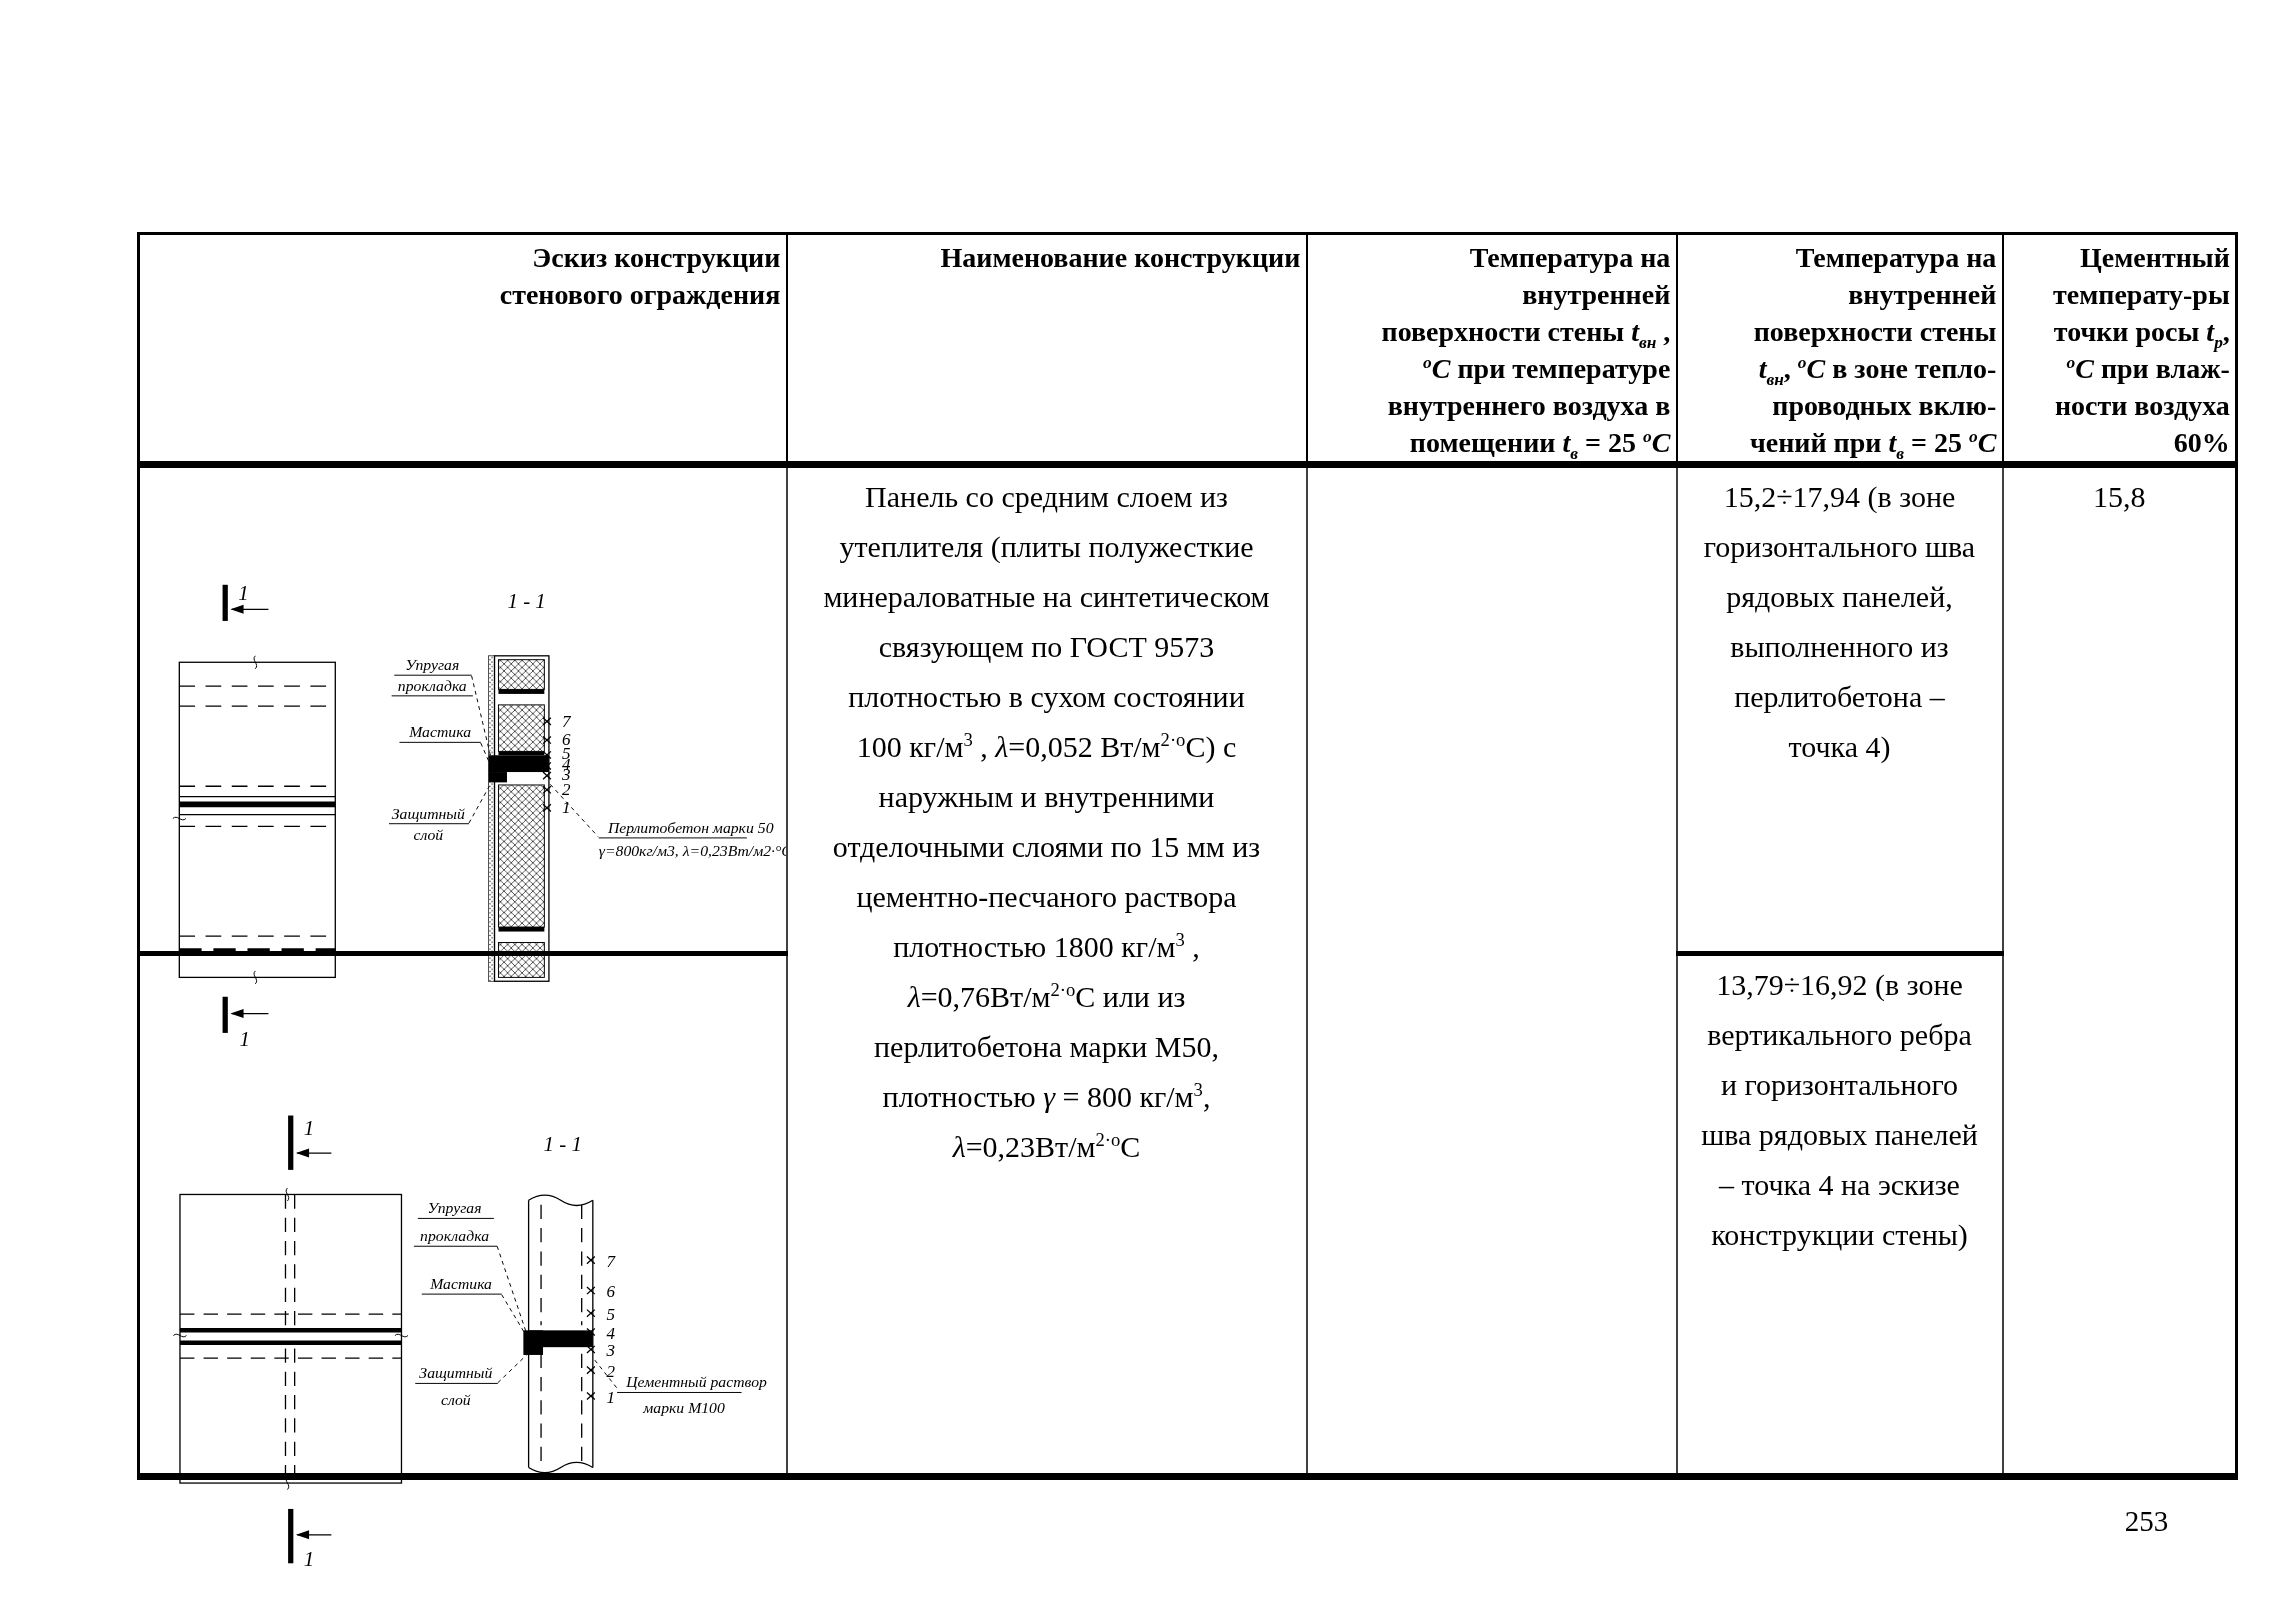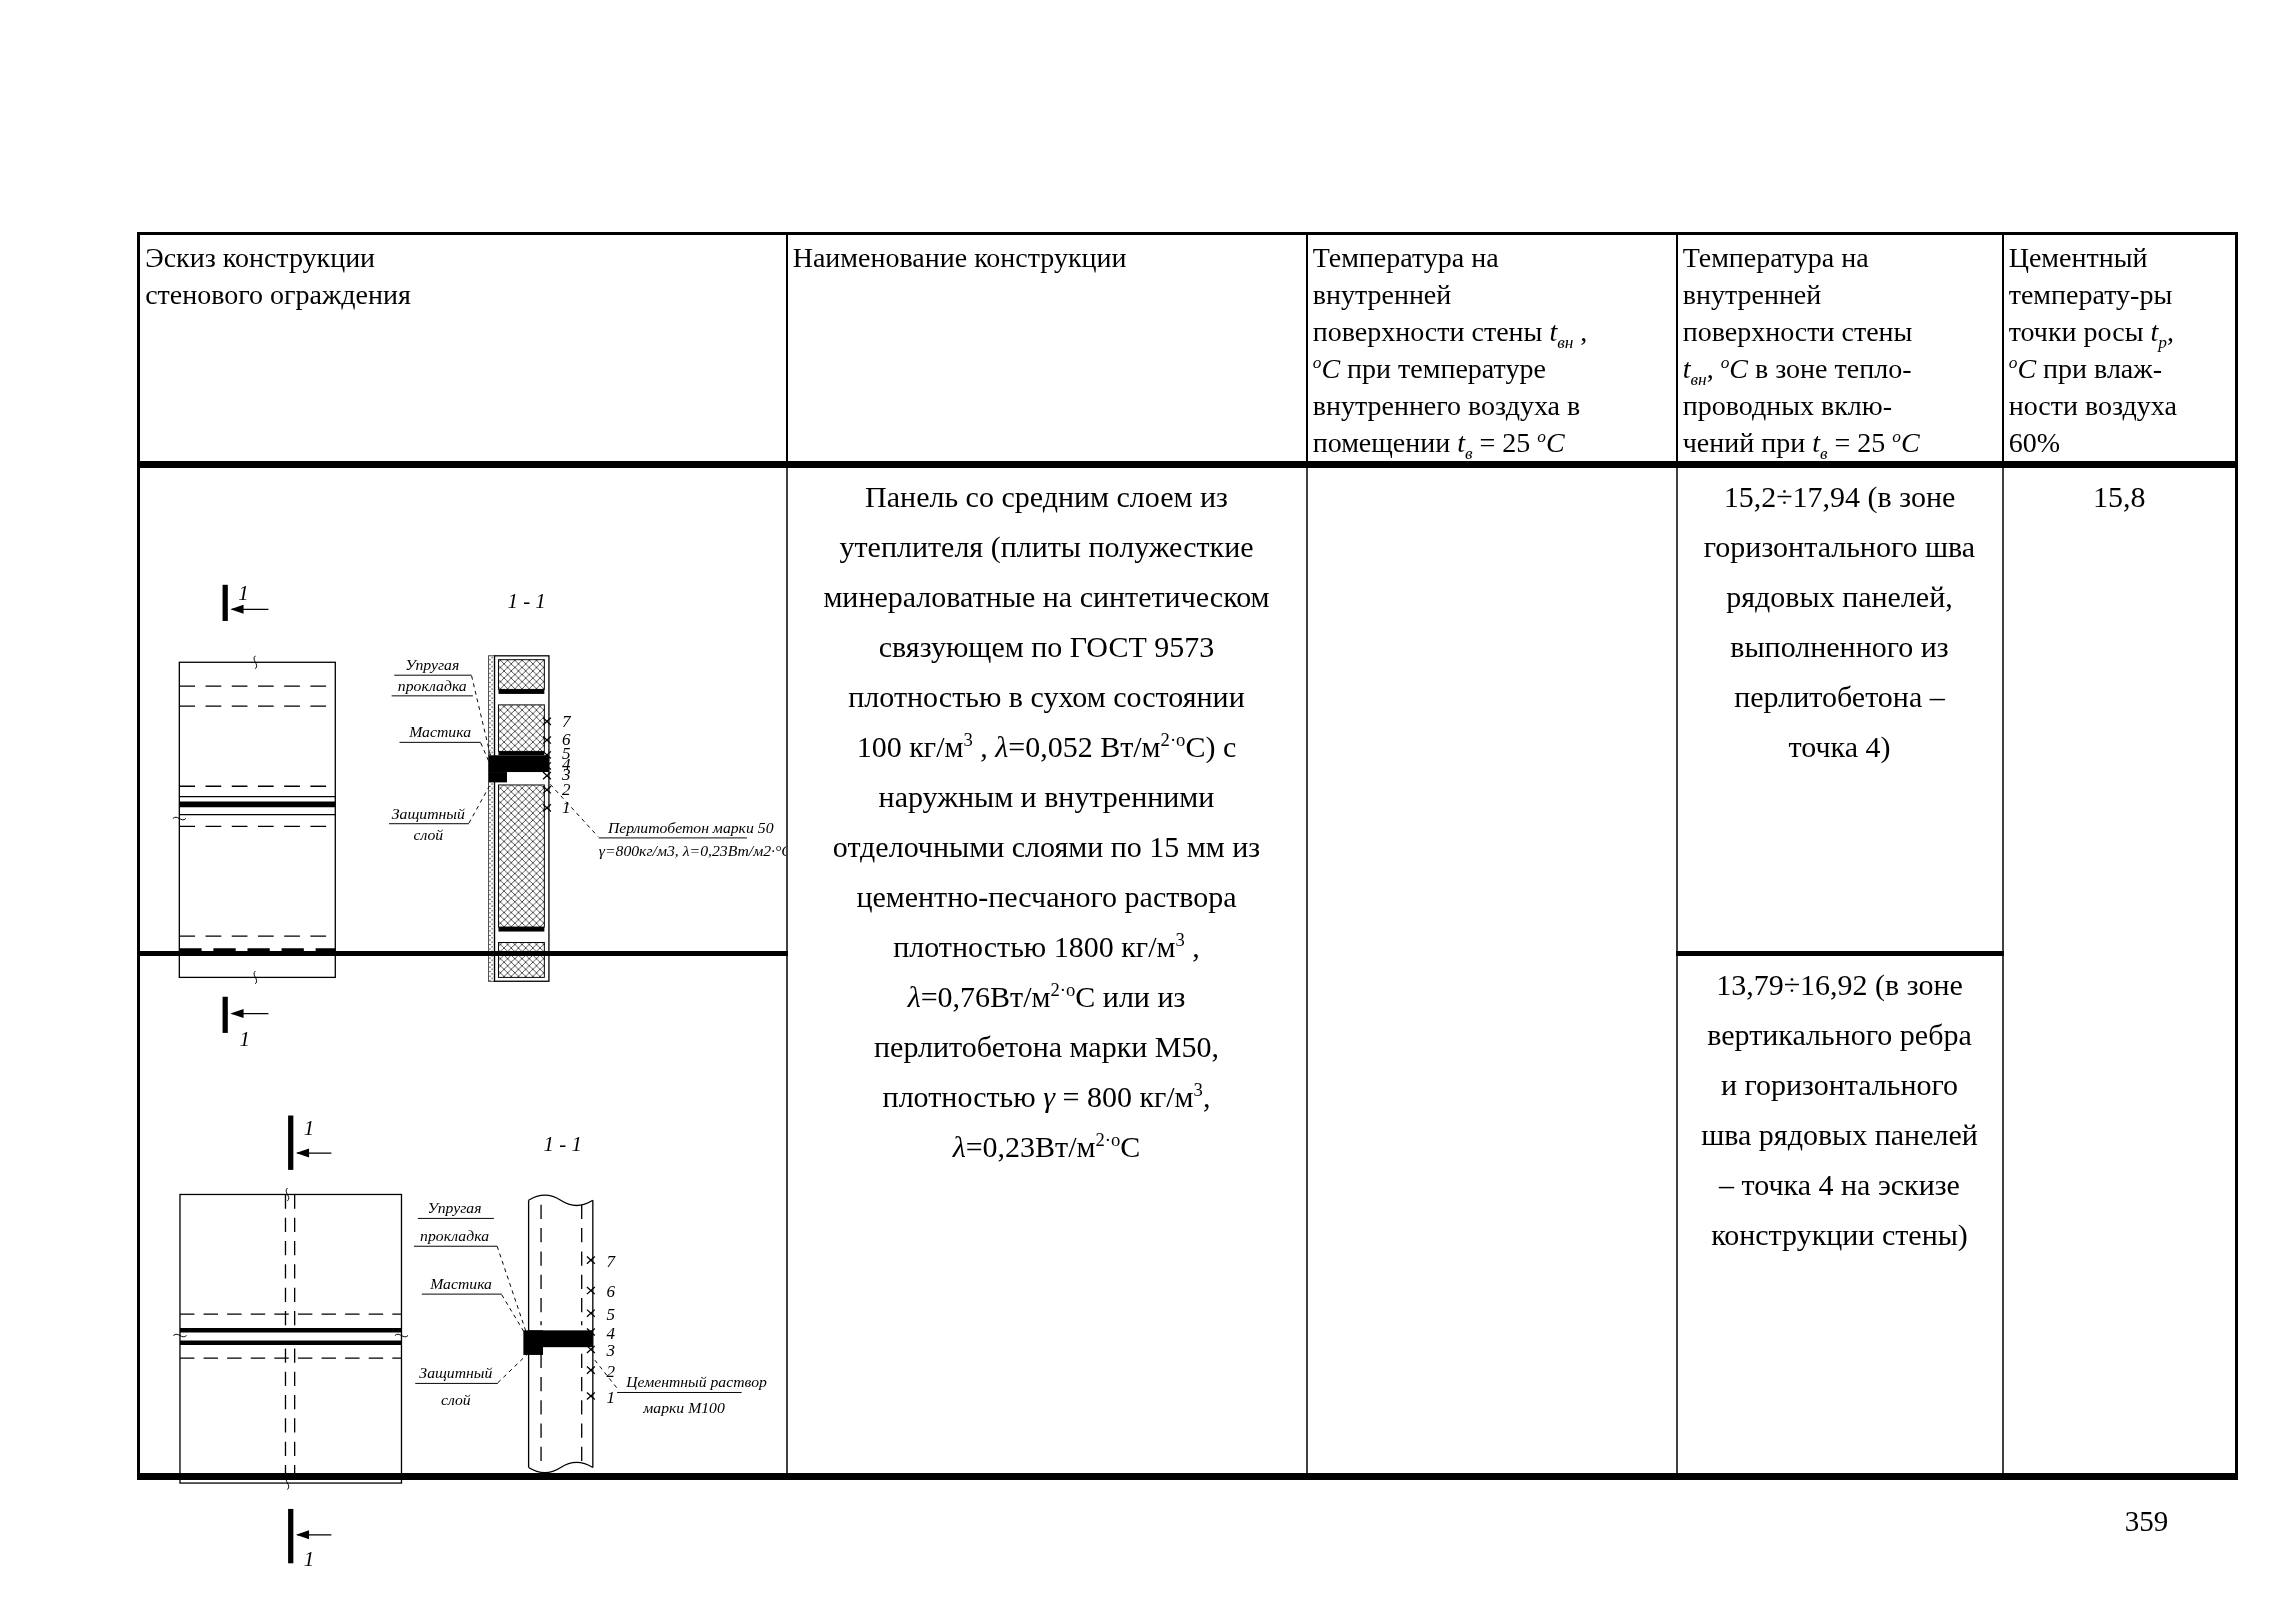--- a/index.html
+++ b/index.html
@@ -17,22 +17,22 @@
   table.doc{
     border-collapse:collapse;
     table-layout:fixed;
     width:2097px;
   }
   table.doc{border:3.3px solid #000;border-bottom:7.9px solid #000;}
   th.hcell{
     border:2px solid #000;
     border-bottom:7.9px solid #000;
     vertical-align:top;
-    text-align:left;
-    font-weight:normal;
+    text-align:right;
+    font-weight:bold;
     font-size:28px;
     line-height:37px;
     padding:3.9px 5.2px 0 5.2px;
     white-space:pre-line;
   }
   td.bcell{
     border:2px solid #404040;
     vertical-align:top;
     text-align:center;
     font-size:30px;
@@ -342,14 +342,14 @@
 вертикального ребра
 и горизонтального
 шва рядовых панелей
 – точка 4 на эскизе
 конструкции стены)</td>
     </tr>
   </tbody>
 </table>
 </div>
 
-<div class="page-num">359</div>
+<div class="page-num">253</div>
 
 
 </body></html>

